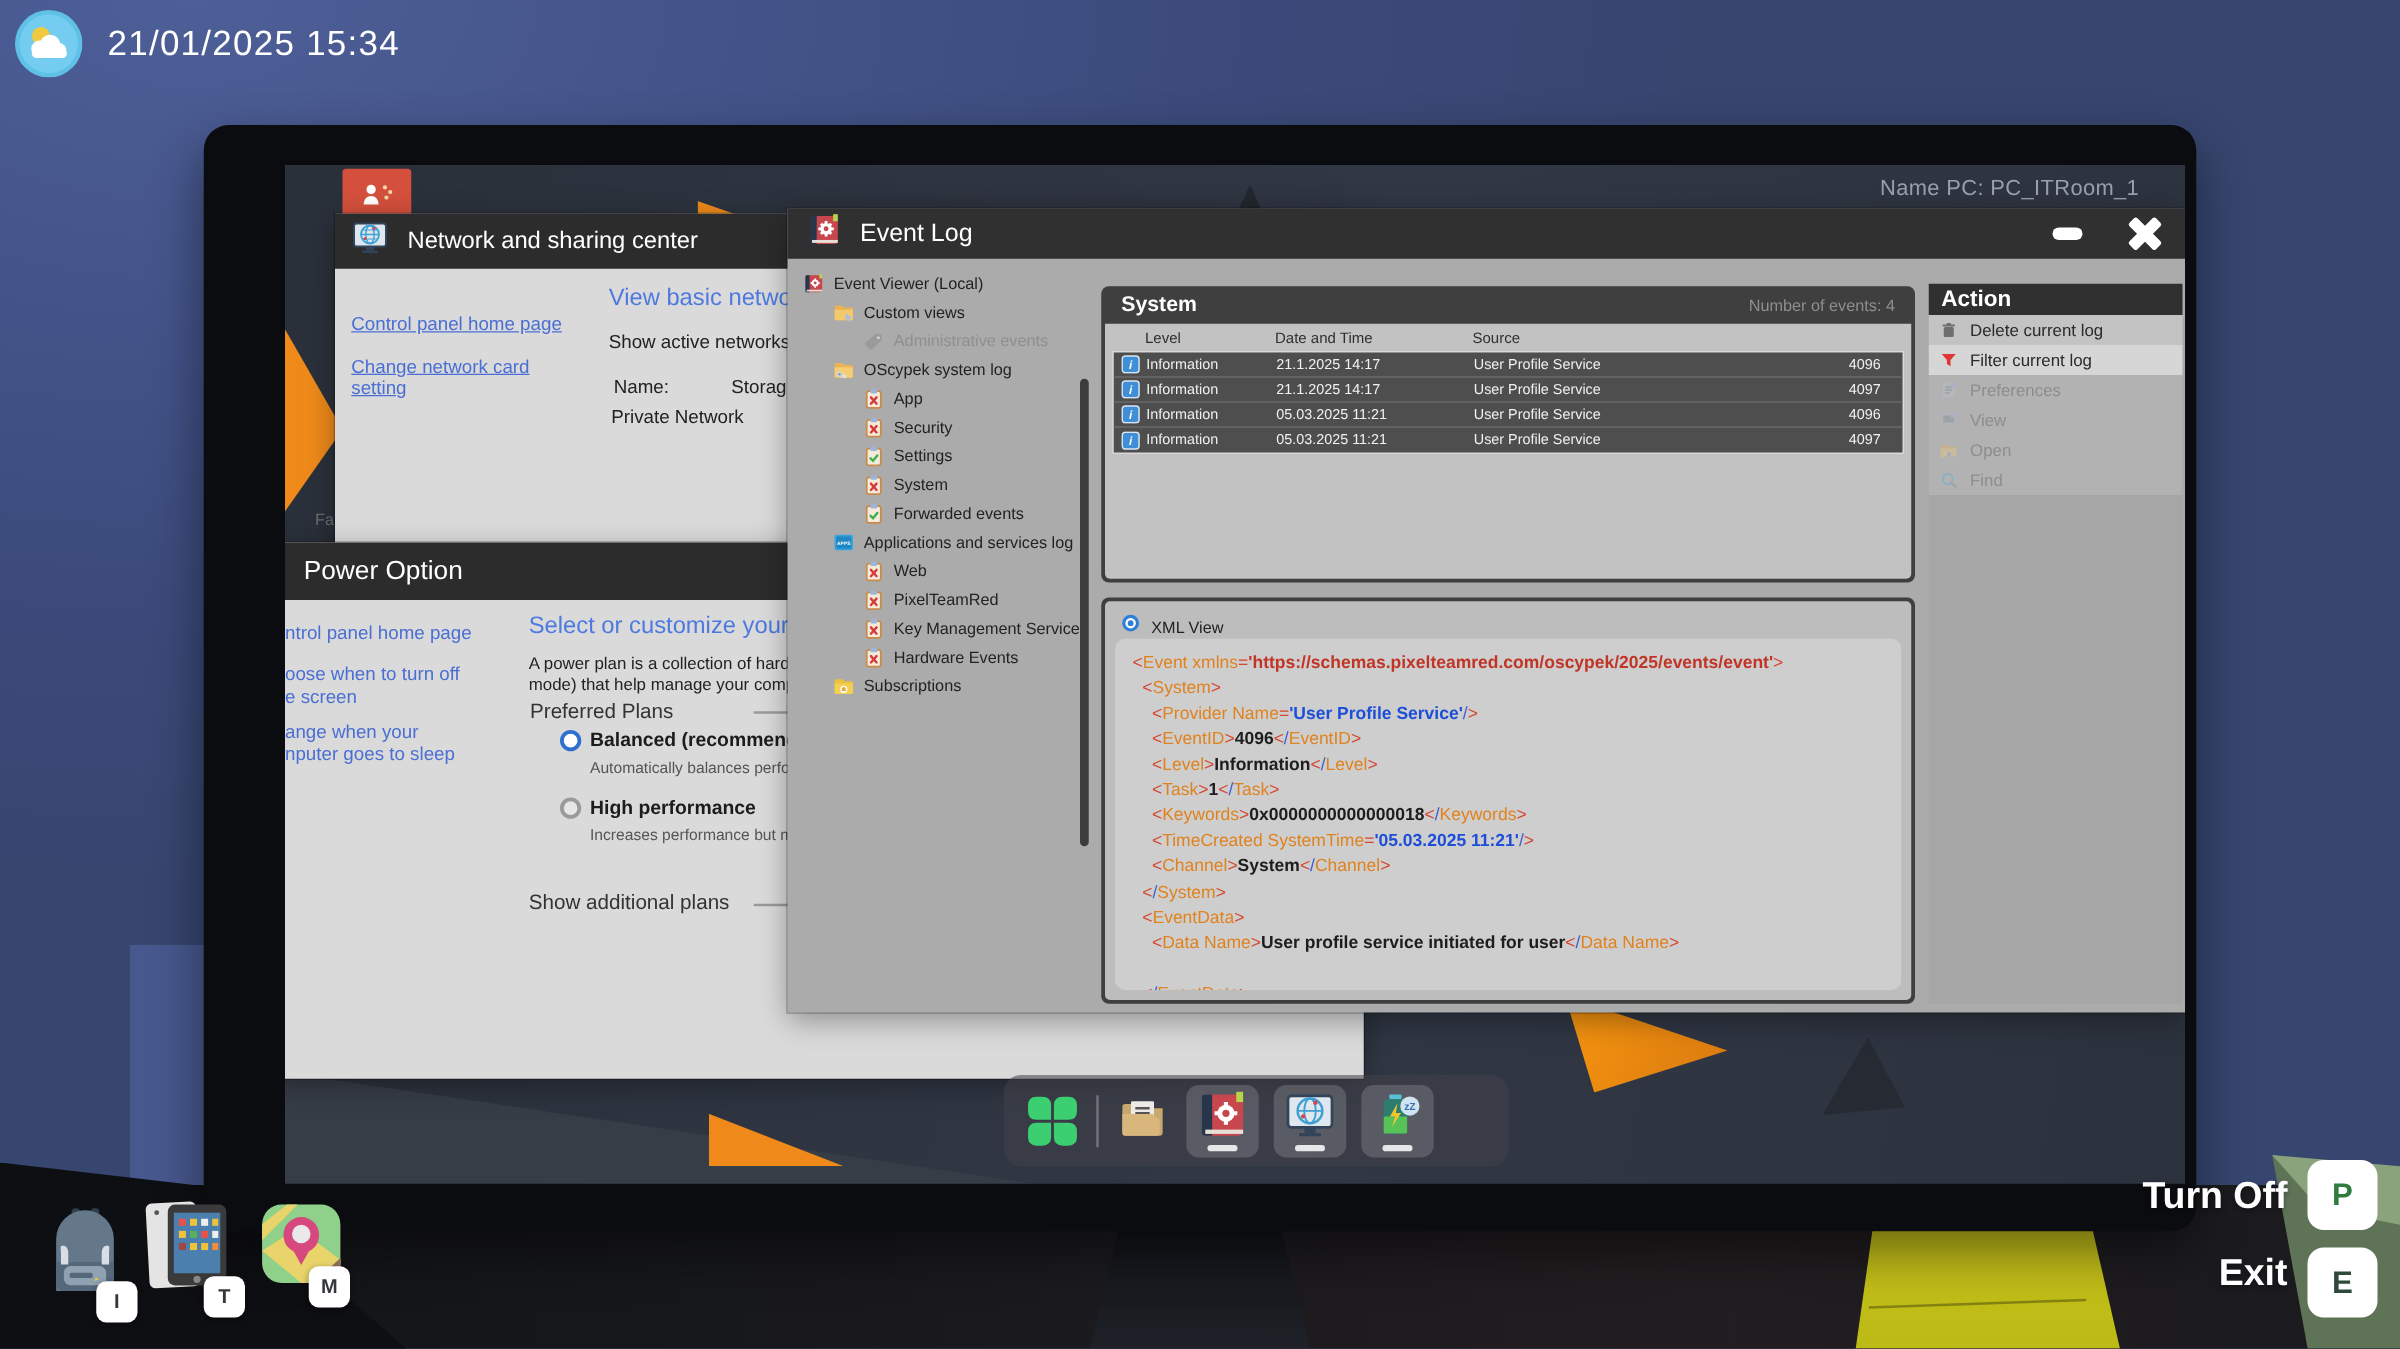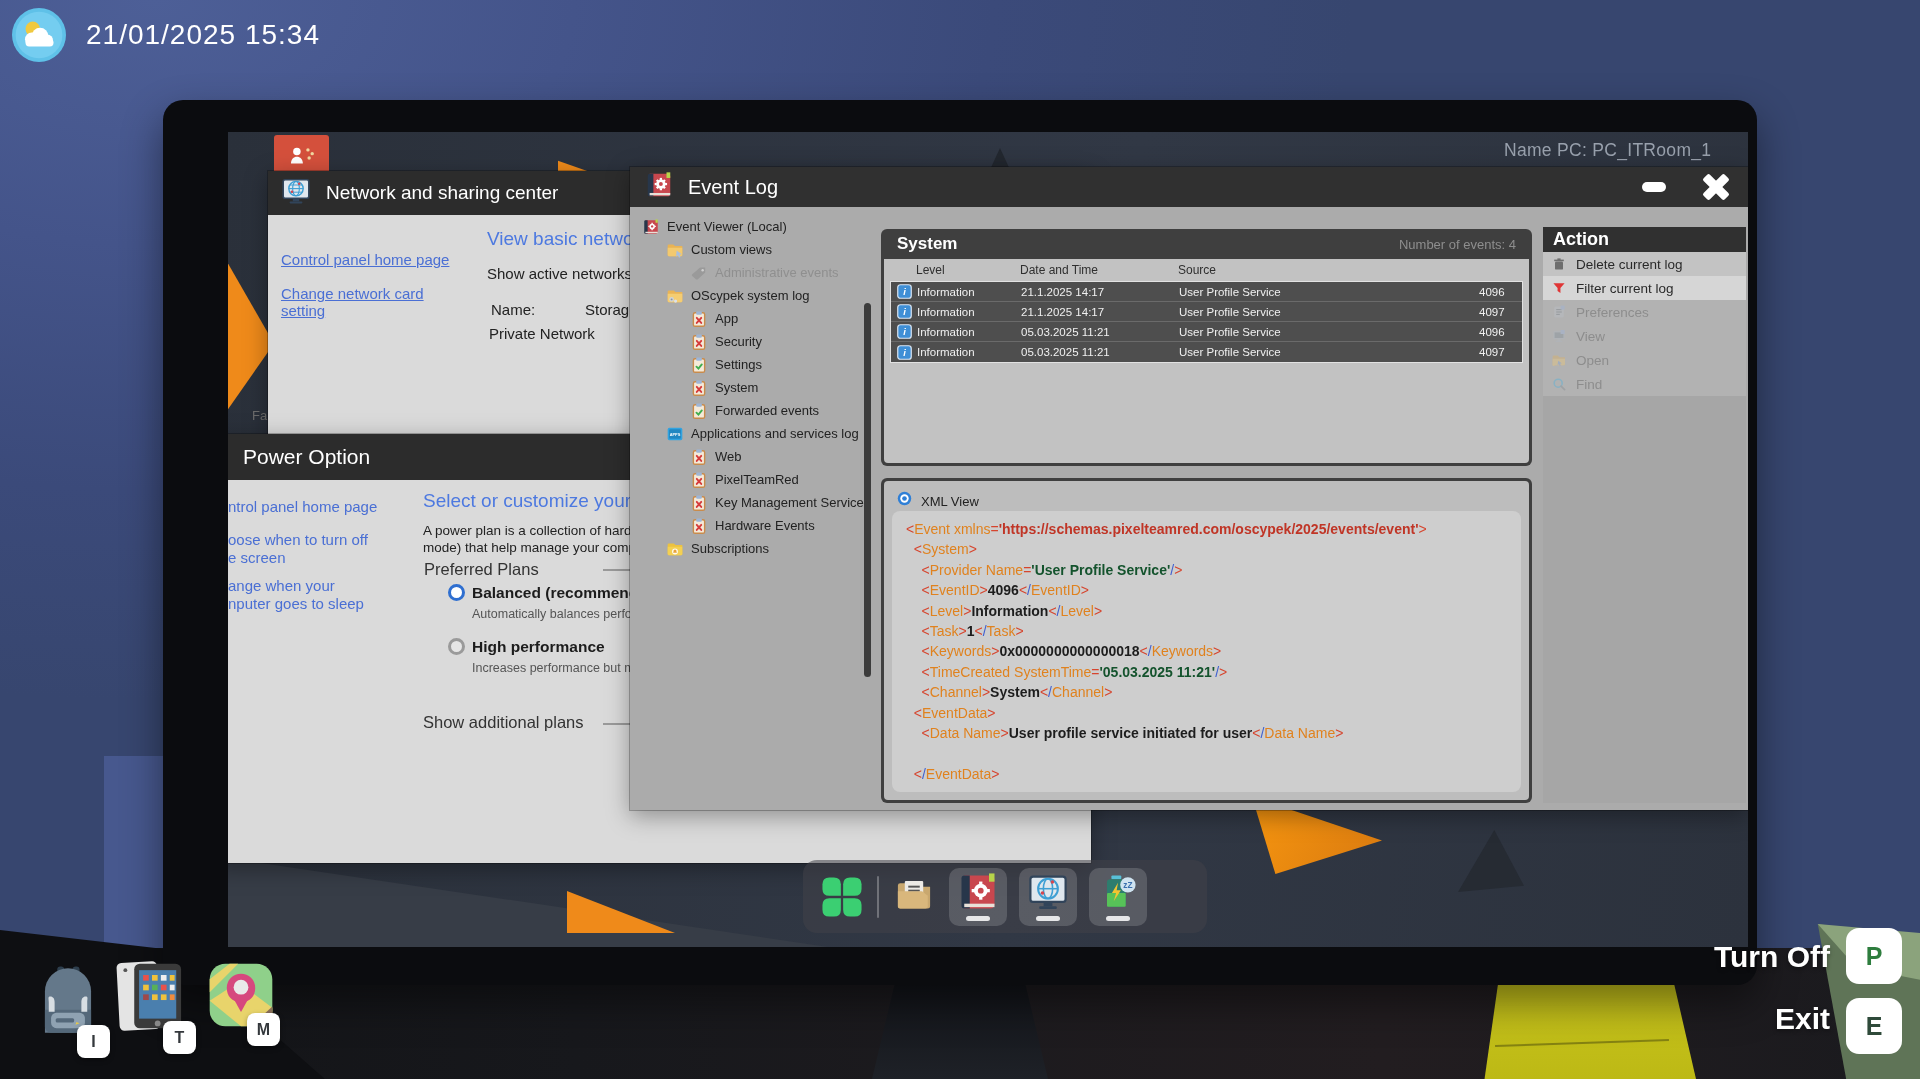--- a/index.html
+++ b/index.html
@@ -140,21 +140,21 @@
   .ev-row .cell-icon svg { width:15px; height:15px; }
   .ev-row .cell-id { text-align:right; padding-right:44px; }
 
   .xml-inner { position:absolute; left:3px; right:3px; top:3px; bottom:3px; background:#bdbdbd; border-radius:4px; }
   .xml-head { display:flex; align-items:flex-end; gap:9px; height:28px; padding-left:13px; font-size:13px; color:#222; }
   .xml-head svg { width:15px; height:15px; }
   .xml-box { position:absolute; left:8px; right:8px; top:30px; bottom:8px; background:#cecece; border-radius:8px;
              padding:8px 14px; overflow:hidden; }
   .xml-line { white-space:pre; font-size:14px; line-height:20.4px; }
   .xb { color:#d6452e; } .xs { color:#3f5fd0; } .xt { color:#e0821e; } .xe { color:#d6452e; }
-  .xv { color:#14532d; font-weight:bold; } .xu { color:#c03526; font-weight:bold; } .xc { color:#1d1d1d; font-weight:bold; }
+  .xv { color:#1d4ed8; font-weight:bold; } .xu { color:#c03526; font-weight:bold; } .xc { color:#1d1d1d; font-weight:bold; }
 
   .action-panel { position:absolute; left:913px; top:20px; width:203px; height:576px; background:#a6a6a6; }
   .action-head { height:25px; background:#303030; color:#fff; font-weight:bold; font-size:18px; display:flex; align-items:center; padding-left:10px; }
   .action-item { display:flex; align-items:center; gap:9px; height:24px; padding-left:8px; font-size:13.5px; color:#2a2a2a; cursor:pointer; }
   .action-item .aicon { width:16px; height:16px; display:inline-flex; }
   .action-item .aicon svg { width:100%; height:100%; }
   .action-item.en-0 { background:#c3c3c3; }
   .action-item.en-1 { background:#d6d6d6; }
   .action-item.disabled { background:#b2b2b2; color:#8d8d8d; cursor:default; }
   .action-item.disabled .aicon { opacity:.45; }
@@ -575,20 +575,21 @@
           <div class="xml-box">
               <div class="xml-line"><span class="xb">&lt;</span><span class="xt">Event xmlns</span><span class="xe">=</span><span class="xu">'https://schemas.pixelteamred.com/oscypek/2025/events/event'</span><span class="xb">&gt;</span></div>
               <div class="xml-line"><span class="xc">  </span><span class="xb">&lt;</span><span class="xt">System</span><span class="xb">&gt;</span></div>
               <div class="xml-line"><span class="xc">    </span><span class="xb">&lt;</span><span class="xt">Provider Name</span><span class="xe">=</span><span class="xv">'User Profile Service'</span><span class="xs">/</span><span class="xb">&gt;</span></div>
               <div class="xml-line"><span class="xc">    </span><span class="xb">&lt;</span><span class="xt">EventID</span><span class="xb">&gt;</span><span class="xc">4096</span><span class="xb">&lt;</span><span class="xs">/</span><span class="xt">EventID</span><span class="xb">&gt;</span></div>
               <div class="xml-line"><span class="xc">    </span><span class="xb">&lt;</span><span class="xt">Level</span><span class="xb">&gt;</span><span class="xc">Information</span><span class="xb">&lt;</span><span class="xs">/</span><span class="xt">Level</span><span class="xb">&gt;</span></div>
               <div class="xml-line"><span class="xc">    </span><span class="xb">&lt;</span><span class="xt">Task</span><span class="xb">&gt;</span><span class="xc">1</span><span class="xb">&lt;</span><span class="xs">/</span><span class="xt">Task</span><span class="xb">&gt;</span></div>
               <div class="xml-line"><span class="xc">    </span><span class="xb">&lt;</span><span class="xt">Keywords</span><span class="xb">&gt;</span><span class="xc">0x0000000000000018</span><span class="xb">&lt;</span><span class="xs">/</span><span class="xt">Keywords</span><span class="xb">&gt;</span></div>
               <div class="xml-line"><span class="xc">    </span><span class="xb">&lt;</span><span class="xt">TimeCreated SystemTime</span><span class="xe">=</span><span class="xv">'05.03.2025 11:21'</span><span class="xs">/</span><span class="xb">&gt;</span></div>
               <div class="xml-line"><span class="xc">    </span><span class="xb">&lt;</span><span class="xt">Channel</span><span class="xb">&gt;</span><span class="xc">System</span><span class="xb">&lt;</span><span class="xs">/</span><span class="xt">Channel</span><span class="xb">&gt;</span></div>
+              <div class="xml-line"><span class="xc">  </span><span class="xb">&lt;</span><span class="xs">/</span><span class="xt">System</span><span class="xb">&gt;</span></div>
               <div class="xml-line"><span class="xc">  </span><span class="xb">&lt;</span><span class="xt">EventData</span><span class="xb">&gt;</span></div>
               <div class="xml-line"><span class="xc">    </span><span class="xb">&lt;</span><span class="xt">Data Name</span><span class="xb">&gt;</span><span class="xc">User profile service initiated for user</span><span class="xb">&lt;</span><span class="xs">/</span><span class="xt">Data Name</span><span class="xb">&gt;</span></div>
               <div class="xml-line">&nbsp;</div>
               <div class="xml-line"><span class="xc">  </span><span class="xb">&lt;</span><span class="xs">/</span><span class="xt">EventData</span><span class="xb">&gt;</span></div>
             </div>
         </div>
       </div>
 
       <div class="action-panel">
         <div class="action-head">Action</div>

